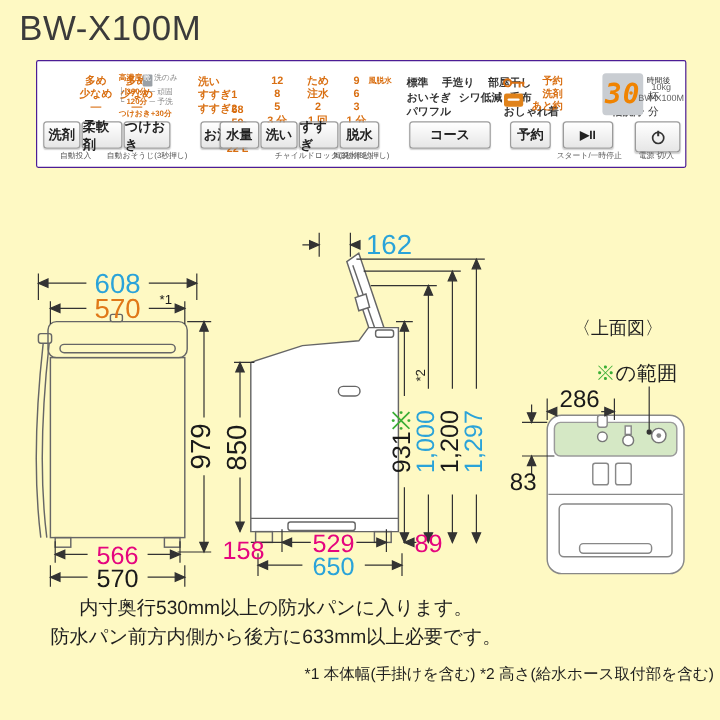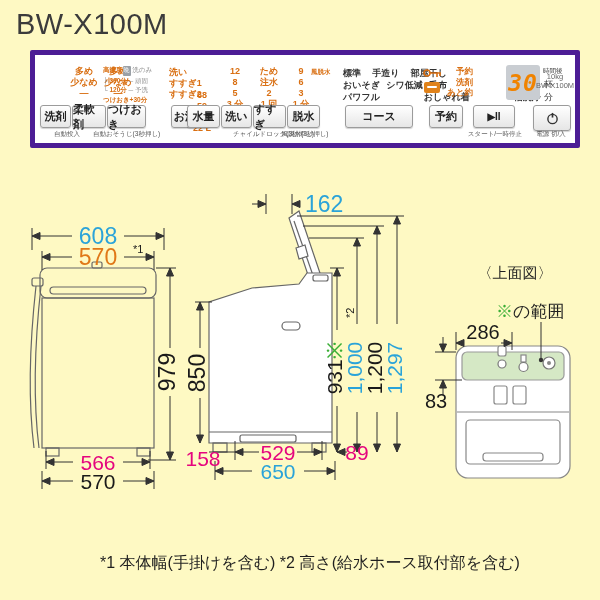--- a/index.html
+++ b/index.html
@@ -1,41 +1,41 @@
 <!DOCTYPE html>
 <html><head>
 <meta charset="utf-8">
 <style>
   html,body{margin:0;padding:0;}
   .page{position:relative;width:600px;height:600px;background:#fef9c3;overflow:hidden;
         font-family:"Liberation Sans", sans-serif;color:#222;}
   .abs{position:absolute;}
   .title{left:16px;top:8px;font-size:29px;color:#3b3b3b;letter-spacing:.5px;}
-  .panel{left:30px;top:50px;width:540px;height:88px;background:#fff;border:5px solid #4c1d95;border-radius:2px;text-decoration:underline;}
+  .panel{left:30px;top:50px;width:540px;height:88px;background:#fff;border:1px solid #4c1d95;border-radius:2px;text-decoration:underline;}
   .opt{color:#d96f12;font-weight:bold;font-size:9px;line-height:11px;text-align:center;white-space:pre;}
   .optL{text-align:left;}
   .btn{position:absolute;top:50px;height:21px;border:1px solid #9b9b9b;border-radius:3px;
        background:linear-gradient(#ffffff,#e6e6e6);box-shadow:0 1px 1px rgba(0,0,0,.18);
        font-size:11px;font-weight:bold;color:#222;display:flex;align-items:center;justify-content:center;}
   .sub{position:absolute;top:75px;font-size:6.5px;color:#555;text-align:center;white-space:nowrap;}
   .mini{font-size:6.5px;line-height:9.5px;white-space:nowrap;color:#8c8c8c;}
   .mini .t{color:#d96f12;font-weight:bold;}
   .badge{display:inline-block;background:#9aa0a6;color:#fff;border-radius:1px;padding:0 1px;font-size:6px;}
   .course-row{position:absolute;width:104px;display:flex;justify-content:space-between;}
   .course-row span{font-size:9px;font-weight:bold;color:#333;white-space:nowrap;}
   .rsv{font-size:8.5px;font-weight:bold;color:#d96f12;text-align:right;line-height:10.5px;white-space:nowrap;}
   .seg{left:471px;top:10px;width:34px;height:35px;background:#c9cdd2;border-radius:3px;
        display:flex;align-items:center;justify-content:center;color:#f08300;
        font-family:"DejaVu Sans Mono", monospace;font-style:italic;font-weight:bold;font-size:23px;letter-spacing:1px;}
   .unit1{font-size:6.5px;color:#333;}
   .unit2{font-size:9px;color:#333;}
   .model{font-size:7.5px;color:#666;text-align:center;line-height:9px;}
   .note{left:0;top:149px;width:600px;text-align:center;font-size:15px;color:#1f1f1f;}
   .footer{left:5px;top:496px;width:450px;text-align:center;font-size:16px;color:#1f1f1f;line-height:24px;}
-  .fnotes{left:100px;top:553px;width:495px;text-align:left;font-size:16px;color:#1f1f1f;}
+  .fnotes{left:100px;top:553px;width:495px;text-align:right;font-size:13px;color:#1f1f1f;}
   svg text{font-family:"Liberation Sans", sans-serif;}
 </style>
 </head>
 <body>
 
 <div class="page">
 
   <div class="abs title">BW-X100M</div>
 
   <div class="abs panel">
@@ -233,15 +233,19 @@
       <polygon points="456,153 464,149.5 464,156.5"></polygon>
         <polygon points="512,153 504,149.5 504,156.5"></polygon>
       <path d="M435,162 H456 M435,190 H462 M443,147 V162 M443,205 V190" fill="none"></path>
       <polygon points="443,162 439.5,154 446.5,154"></polygon>
         <polygon points="443,190 439.5,198 446.5,198"></polygon>
     </g>
     <text x="483" y="149" text-anchor="middle" font-size="20" fill="#1a1a1a">286</text>
     <text x="436" y="218" text-anchor="middle" font-size="20" fill="#1a1a1a">83</text>
   </svg>
 
+  <div class="abs footer">
+    <div>内寸奥行530mm以上の防水パンに入ります。</div>
+    <div>防水パン前方内側から後方に633mm以上必要です。</div>
+  </div>
   <div class="abs fnotes">*1 本体幅(手掛けを含む) *2 高さ(給水ホース取付部を含む)</div>
 
 </div>
 
 </body></html>

